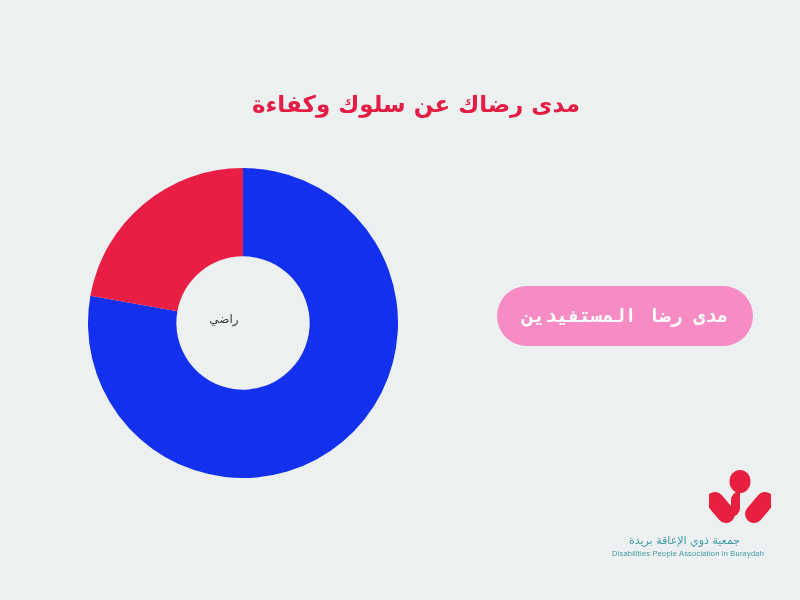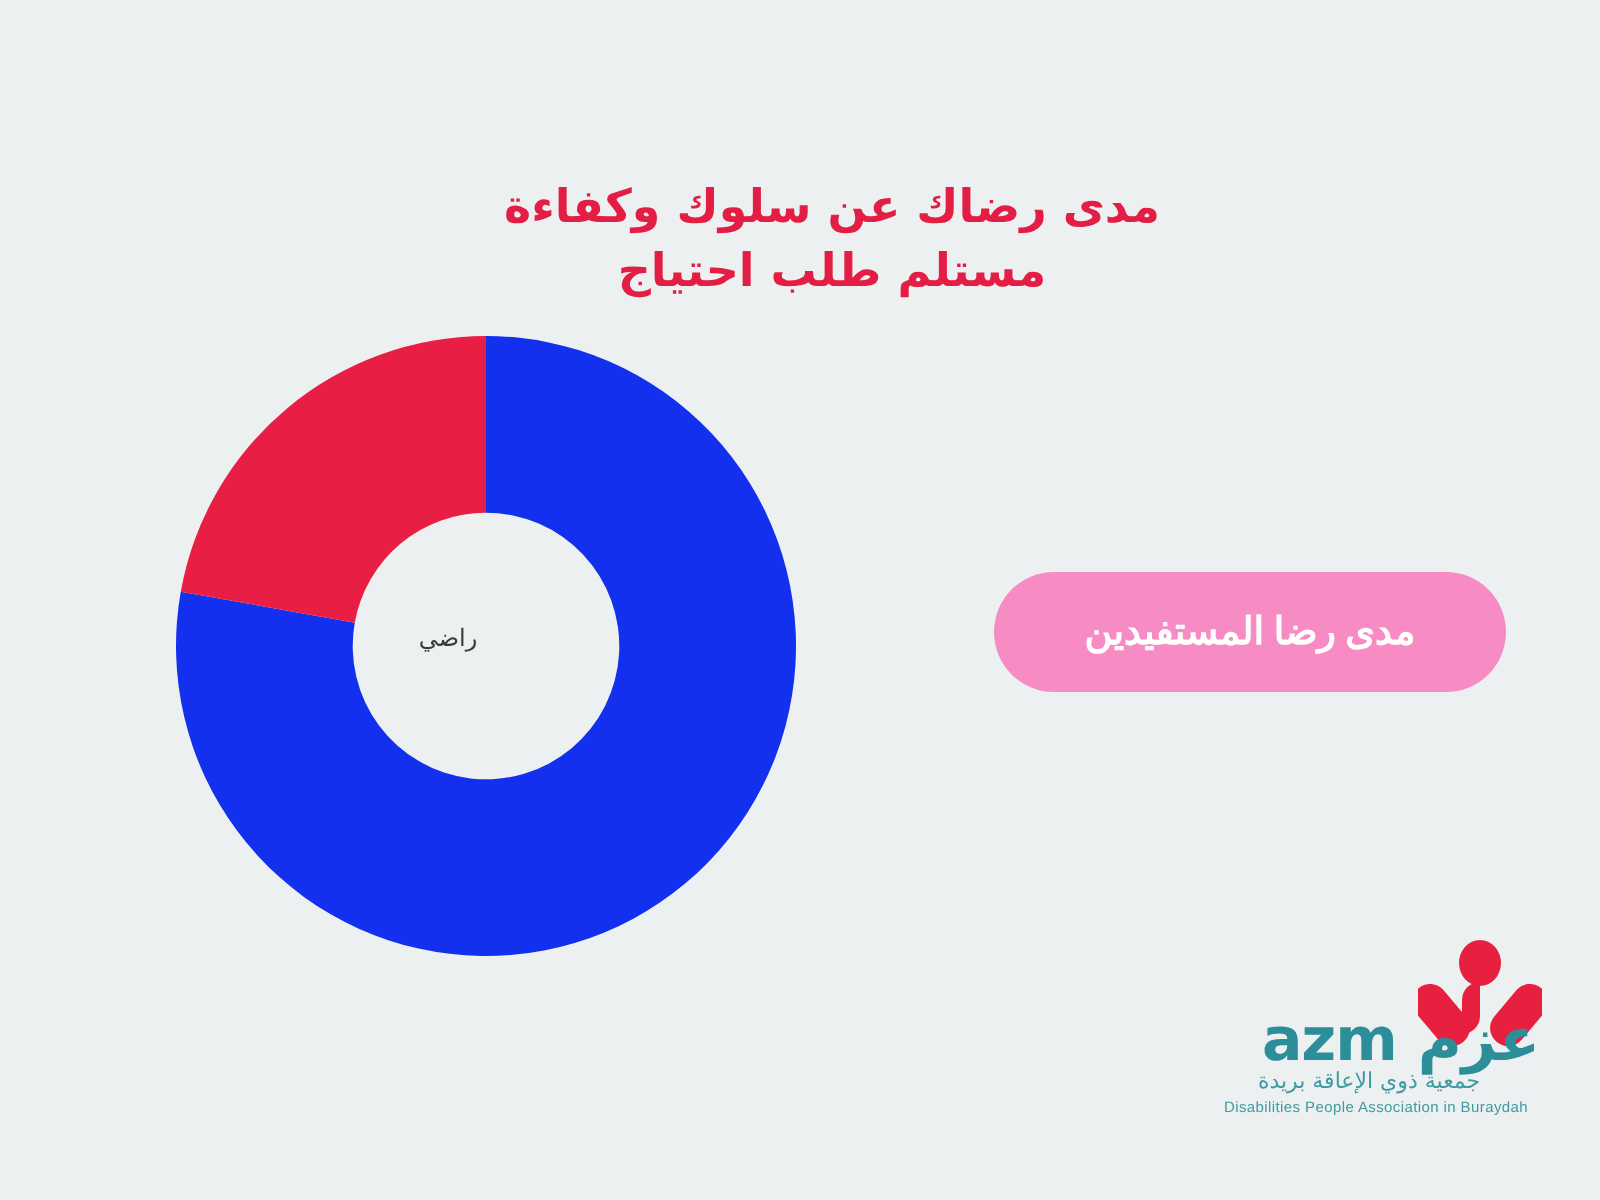--- a/index.html
+++ b/index.html
@@ -56,21 +56,21 @@
     background: #f68cc3;
     display: flex;
     align-items: center;
     justify-content: center;
     direction: rtl;
   }
   .pill-label {
     color: #ffffff;
     font-size: 19px;
     font-weight: bold;
-    font-family: Liberation Serif, serif;
+    font-family: Liberation Mono, monospace;
     direction: rtl;
     unicode-bidi: isolate;
     white-space: nowrap;
   }
 
   
   .chart-wrap {
     position: absolute;
     left: 88px;
     top: 168px;
@@ -171,21 +171,20 @@
     white-space: nowrap;
   }
 </style>
 </head>
 <body>
 
 <div id="slide">
 
   <div class="title-block">
     <div class="title-line">مدى رضاك عن سلوك وكفاءة</div>
-    <div class="title-line">مستلم طلب احتياج</div>
   </div>
 
   <div class="pill">
     <span class="pill-label">مدى رضا المستفيدين</span>
   </div>
 
   <div class="chart-wrap">
     <svg class="chart-svg" viewBox="0 0 310 310">
       <g id="donut-slices">
           <path d="M 155 0 A 155 155 0 1 1 2.3925281479731666 127.87142585883228 L 89.37878710362845 143.33471311929787 A 66.65 66.65 0 1 0 155 88.35 Z" fill="#1230ee"></path>
@@ -202,20 +201,17 @@
   <div class="logo">
     <svg class="logo-mark" viewBox="0 0 62 55">
       <g id="logo-mark-shapes" fill="#e8203f">
         <ellipse cx="31" cy="11.5" rx="10.5" ry="11.5"></ellipse>
         <path d="M31 21 L31 38 A9 9 0 0 1 22 47 L22 30 A9 9 0 0 1 31 21 Z"></path>
         <rect x="2.5" y="20" width="18" height="35" rx="9" transform="rotate(-40 11.5 37.5)"></rect>
         <rect x="41.5" y="20" width="18" height="35" rx="9" transform="rotate(40 50.5 37.5)"></rect>
       </g>
     </svg>
 
-    <div class="logo-word">
-      <span class="logo-word-text">عزم azm</span>
-    </div>
     <div class="logo-ar">جمعية ذوي الإعاقة بريدة</div>
     <div class="logo-en">Disabilities People Association in Buraydah</div>
   </div>
 
 </div>
 
 </body></html>

